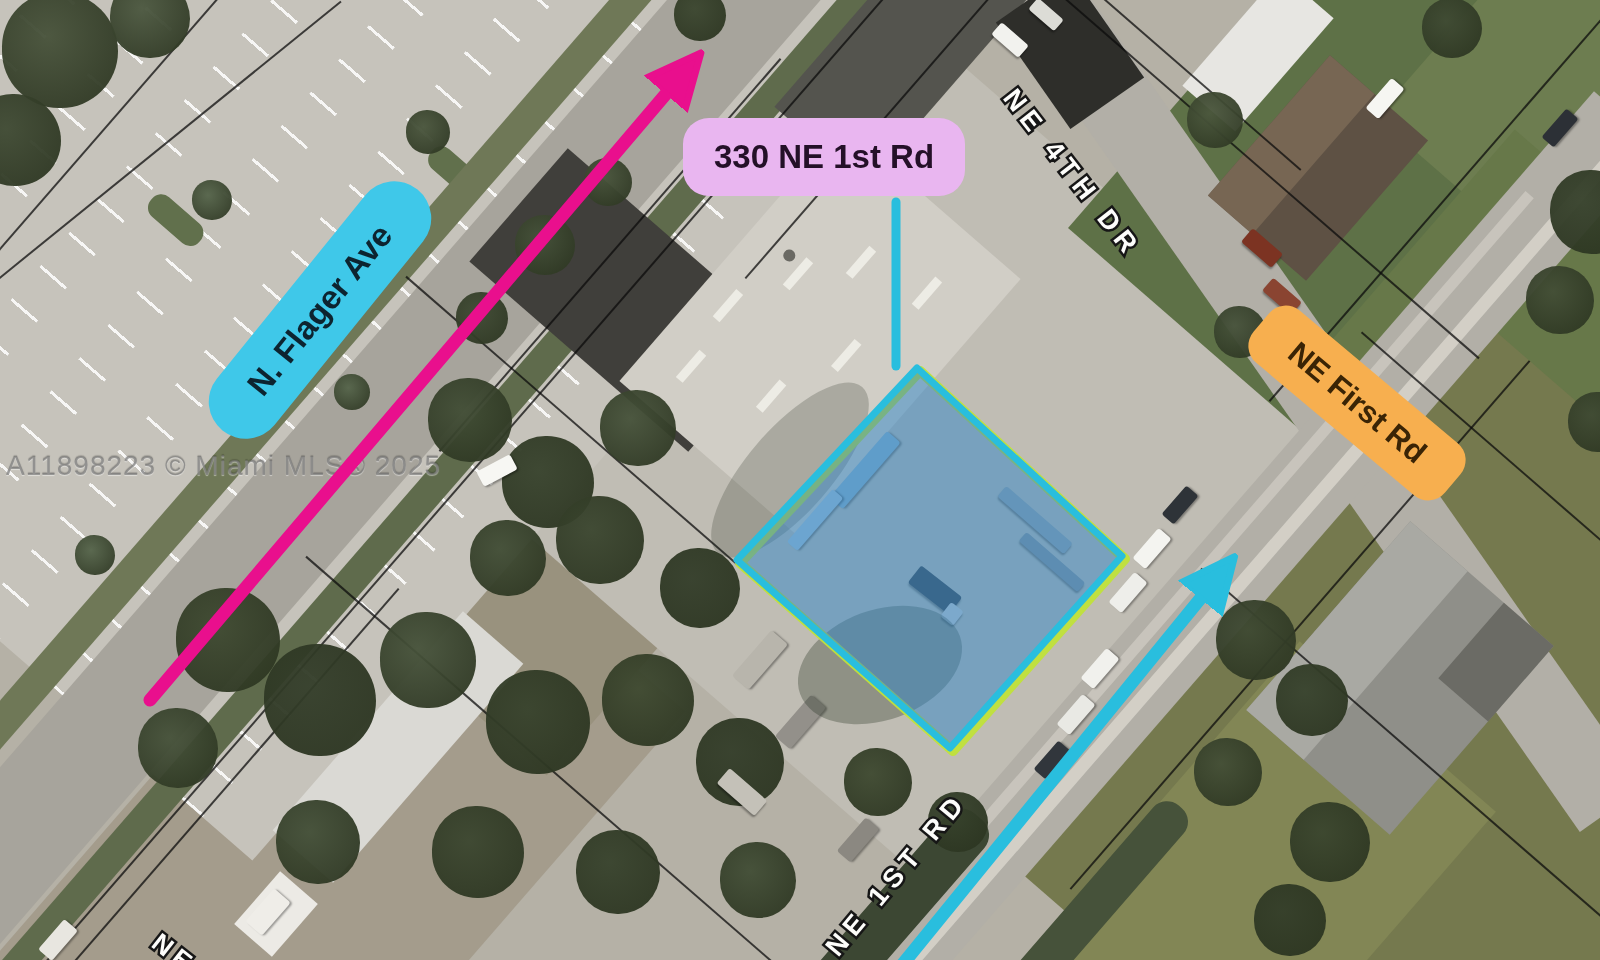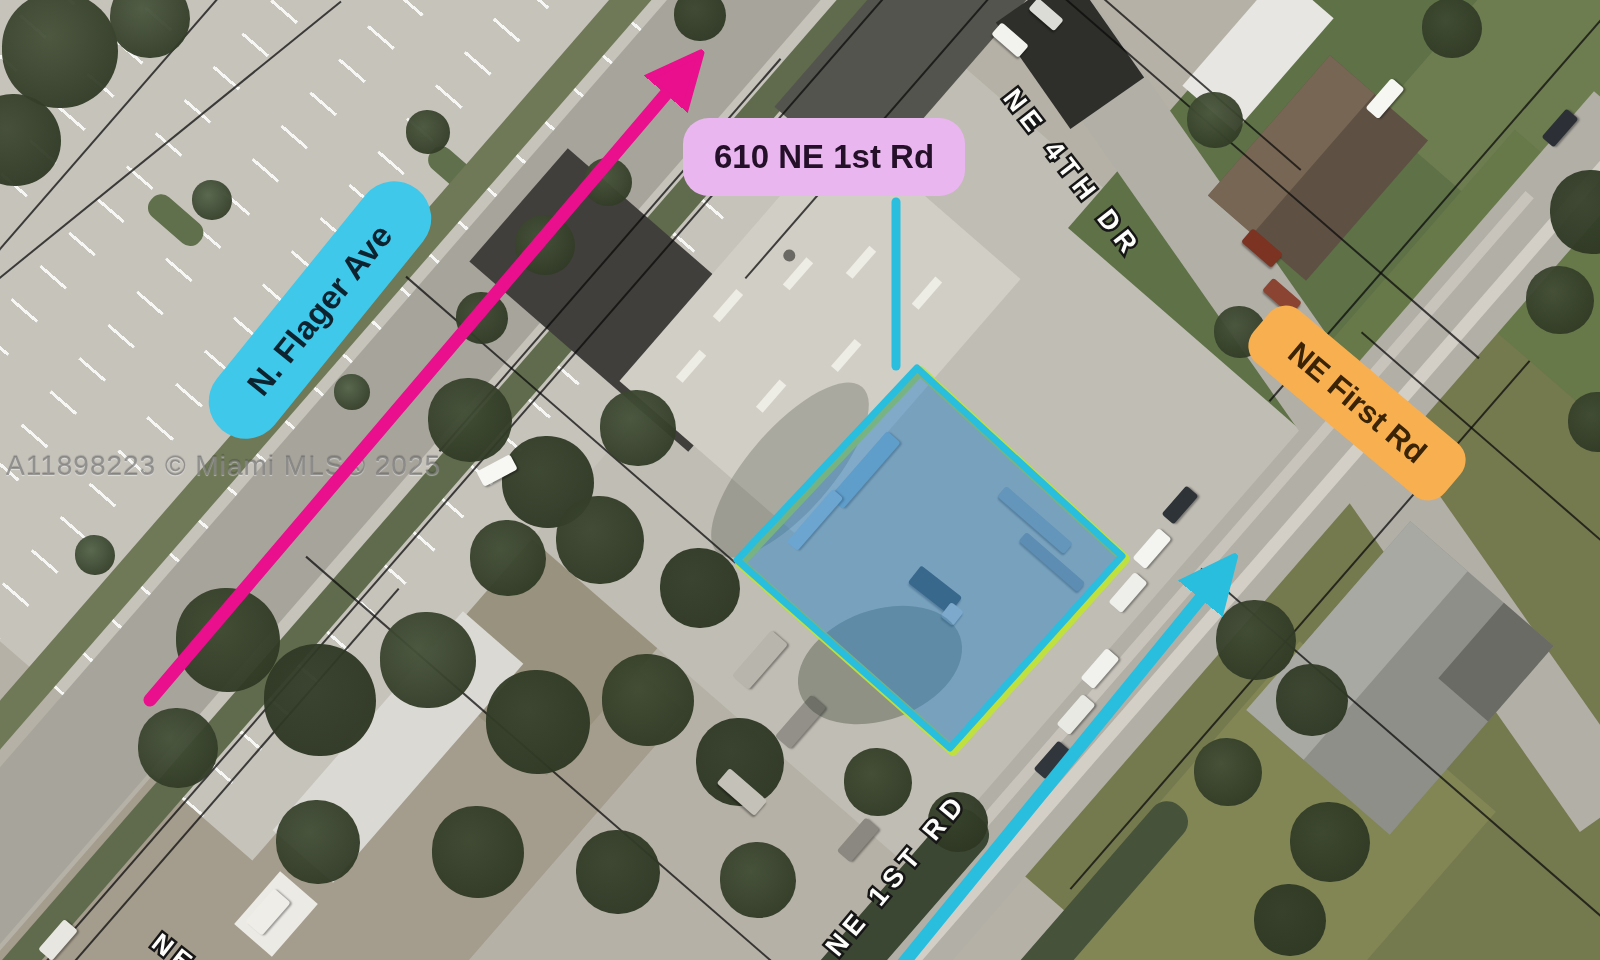--- a/index.html
+++ b/index.html
@@ -208,16 +208,16 @@
 
     <polygon points="920,371 1125,559 953,751 740,563" fill="none" stroke="#c0e23a" stroke-width="10" stroke-linejoin="round" opacity="0.95"></polygon>
     <polygon points="917,368 1122,556 950,748 737,560" fill="#2f86c8" fill-opacity="0.5" stroke="#29bede" stroke-width="7" stroke-linejoin="round"></polygon>
 
     <path d="M896 202 L896 366" stroke="#29bede" stroke-width="9" stroke-linecap="round" fill="none"></path>
 
     <path d="M150 700 L688 68" stroke="#e90f8d" stroke-width="13" stroke-linecap="round" fill="none" marker-end="url(#ah-pink)"></path>
     <path d="M880 992 L1222 572" stroke="#29bede" stroke-width="13" stroke-linecap="round" fill="none" marker-end="url(#ah-cyan)"></path>
   </svg>
 
-  <div class="pill pill-purple">610 NE 1st Rd</div>
+  <div class="pill pill-purple">330 NE 1st Rd</div>
   <div class="pill pill-cyan">N. Flager Ave</div>
   <div class="pill pill-orange">NE First Rd</div>
 </div>
 
 </body></html>

